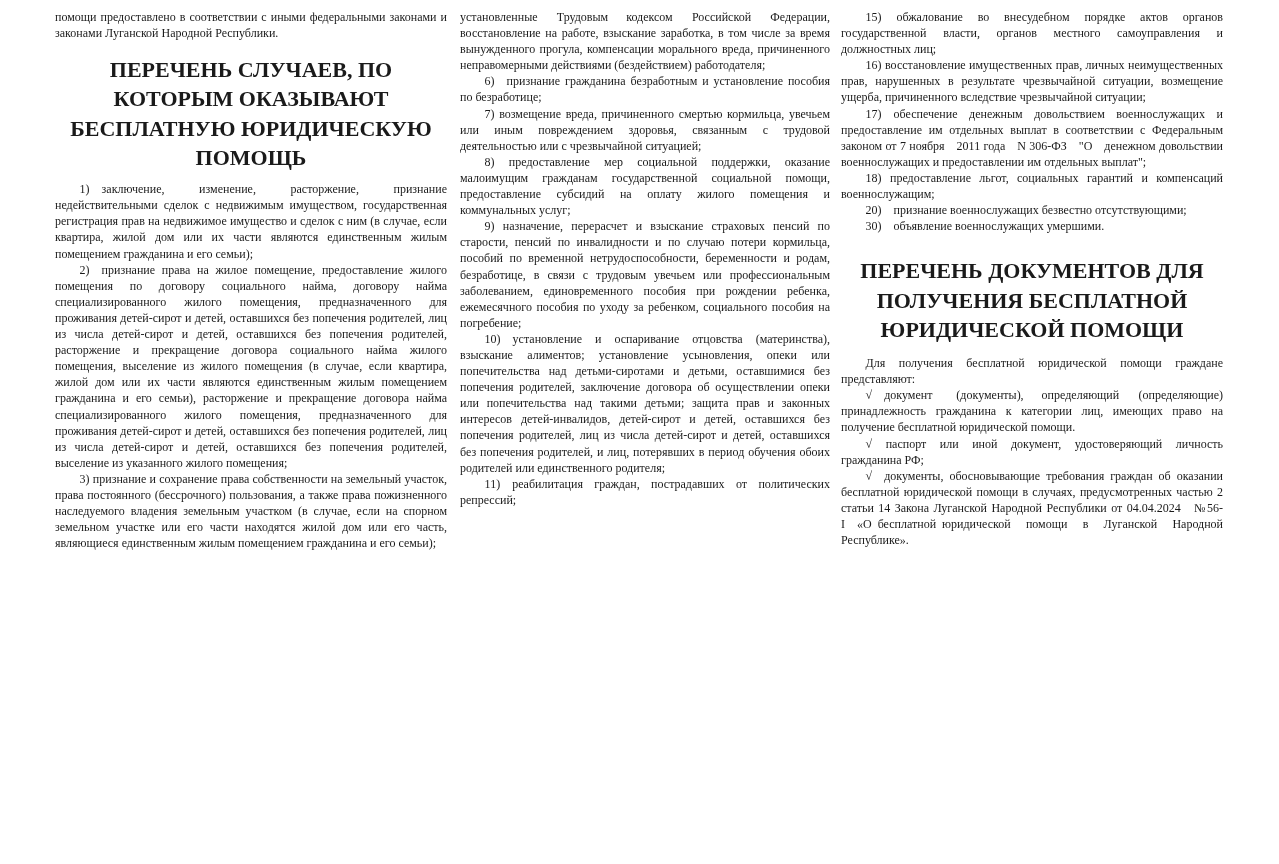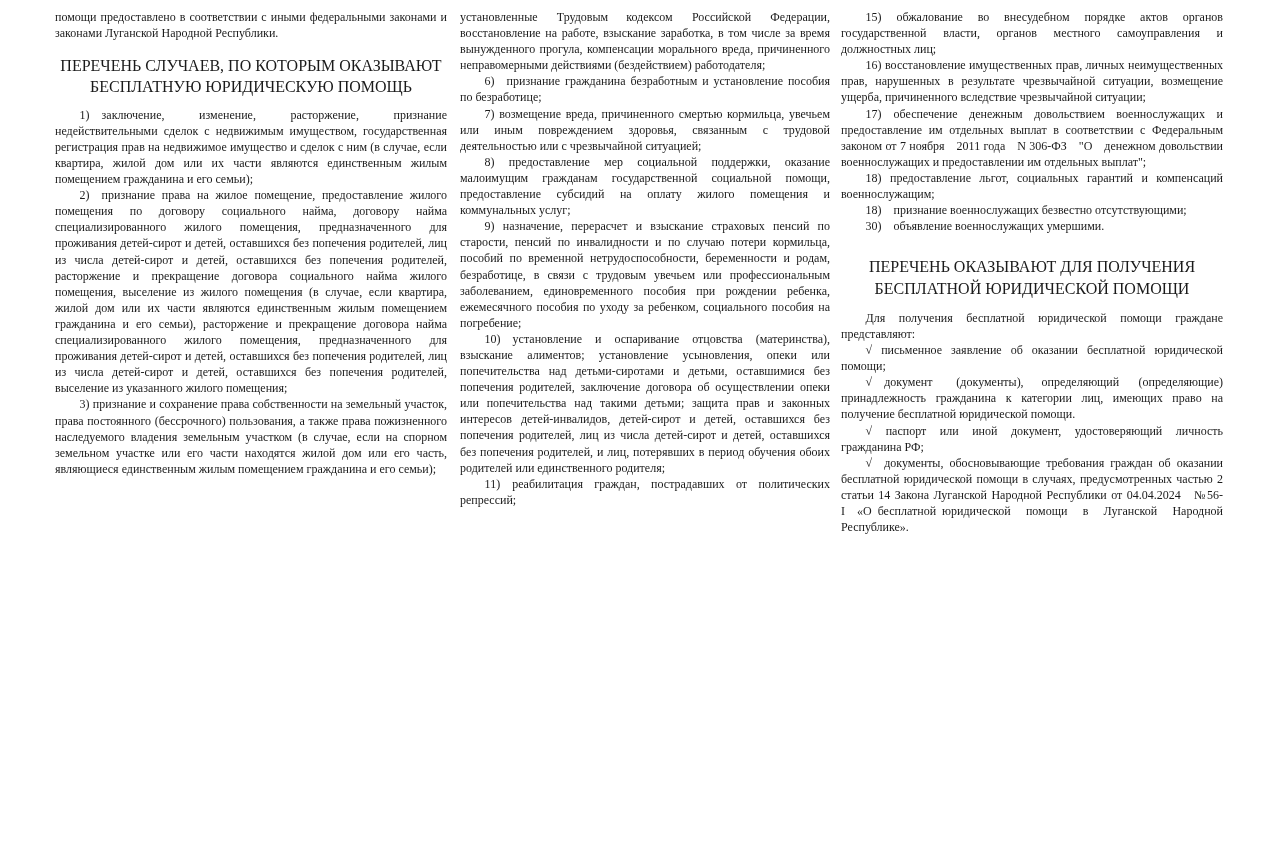--- a/index.html
+++ b/index.html
@@ -38,23 +38,23 @@
     line-height: 1.342;
     text-align: justify;
     text-justify: inter-word;
     hyphens: none;
   }
   p.indent { text-indent: 2.05em; }
   p.noindent { text-indent: 0; }
 
   h2 {
     margin: 14px 0 9px 0;
-    font-size: 16px;
+    font-size: 22px;
     line-height: 1.33;
-    font-weight: normal;
+    font-weight: bold;
     text-align: center;
     text-indent: 0;
   }
   h2.second { margin: 22px 0 11px 0; }
 </style>
 </head>
 <body>
 
 <div class="page">
 
@@ -76,23 +76,22 @@
     <p class="indent">10)  установление и оспаривание отцовства (материнства), взыскание алиментов; установление усыновления, опеки или попечительства над детьми-сиротами и детьми, оставшимися без попечения родителей, заключение договора об осуществлении опеки или попечительства над такими детьми; защита прав и законных интересов детей-инвалидов, детей-сирот и детей, оставшихся без попечения родителей, лиц из числа детей-сирот и детей, оставшихся без попечения родителей, и лиц, потерявших в период обучения обоих родителей или единственного родителя;</p>
     <p class="indent">11)  реабилитация граждан, пострадавших от политических репрессий;</p>
 
   </div>
 
   <div class="column col-3">
     <p class="indent">15) обжалование во внесудебном порядке актов органов государственной власти, органов местного самоуправления и должностных лиц;</p>
     <p class="indent">16) восстановление имущественных прав, личных неимущественных прав, нарушенных в результате чрезвычайной ситуации, возмещение ущерба, причиненного вследствие чрезвычайной ситуации;</p>
     <p class="indent">17)  обеспечение денежным довольствием военнослужащих и предоставление им отдельных выплат в соответствии с Федеральным законом от 7 ноября  2011 года  N 306-ФЗ  "О  денежном довольствии военнослужащих и предоставлении им отдельных выплат";</p>
     <p class="indent">18) предоставление льгот, социальных гарантий и компенсаций военнослужащим;</p>
-    <p class="indent">18)  признание военнослужащих безвестно отсутствующими;</p>
+    <p class="indent">20)  признание военнослужащих безвестно отсутствующими;</p>
     <p class="indent">30)  объявление военнослужащих умершими.</p>
-    <h2 class="second">ПЕРЕЧЕНЬ ОКАЗЫВАЮТ ДЛЯ ПОЛУЧЕНИЯ БЕСПЛАТНОЙ ЮРИДИЧЕСКОЙ ПОМОЩИ</h2>
+    <h2 class="second">ПЕРЕЧЕНЬ ДОКУМЕНТОВ ДЛЯ ПОЛУЧЕНИЯ БЕСПЛАТНОЙ ЮРИДИЧЕСКОЙ ПОМОЩИ</h2>
     <p class="indent">Для получения бесплатной юридической помощи граждане представляют:</p>
-    <p class="indent">√ письменное заявление об оказании бесплатной юридической помощи;</p>
     <p class="indent">√  документ    (документы),   определяющий (определяющие) принадлежность гражданина к категории лиц, имеющих право на получение бесплатной юридической помощи.</p>
     <p class="indent">√ паспорт или иной документ, удостоверяющий личность гражданина РФ;</p>
     <p class="indent">√  документы, обосновывающие требования граждан об оказании бесплатной юридической помощи в случаях, предусмотренных частью 2 статьи 14 Закона Луганской Народной Республики от 04.04.2024  №56-I  «О бесплатной юридической помощи в Луганской Народной Республике».</p>
   </div>
 
 </div>
 
 </body></html>

